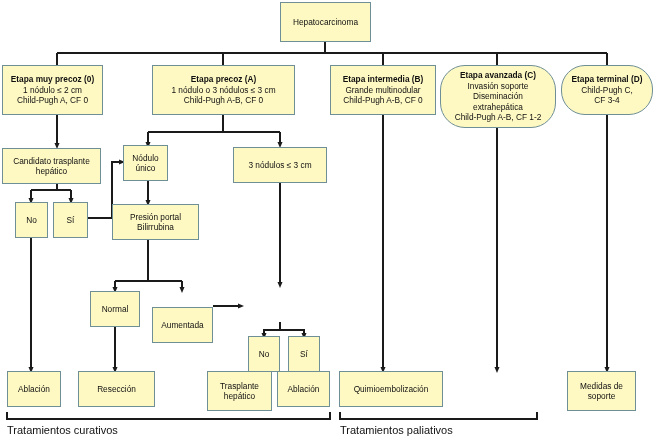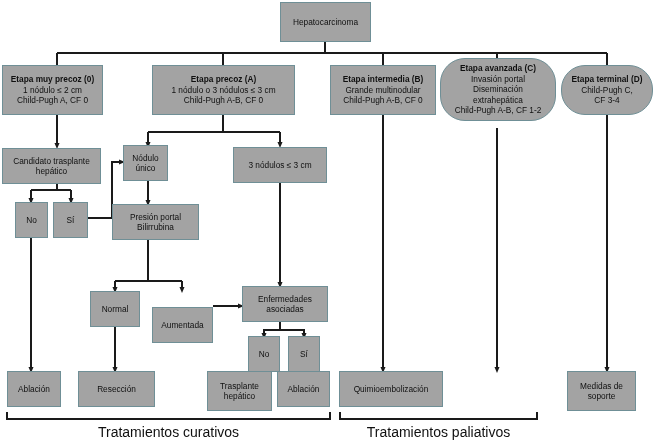--- a/index.html
+++ b/index.html
@@ -11,40 +11,40 @@
     font-family:"Liberation Sans","DejaVu Sans",sans-serif;
     overflow:hidden;
   }
   svg#wires{
     position:absolute;left:0;top:0;width:655px;height:441px;
     pointer-events:none;
   }
   .node{
     position:absolute;
     box-sizing:border-box;
-    background:#a3a3a3;
+    background:#fef9c3;
     border:1px solid #6f8f96;
     display:flex;
     flex-direction:column;
     align-items:center;
     justify-content:center;
     text-align:center;
     color:#101010;
     font-size:8.3px;
     line-height:10.4px;
     z-index:3;
     padding:17px 2px;
   }
   .node .ln{display:block;white-space:nowrap;}
   .node .ln.b{font-weight:bold;}
   .bracket-label{
     position:absolute;
-    font-size:14px;
+    font-size:11px;
     color:#101010;
-    text-align:center;
+    text-align:left;
     z-index:3;
     white-space:nowrap;
   }
 </style>
 </head>
 <body>
 
 <div id="canvas">
 
   <svg id="wires" viewBox="0 0 655 441">
@@ -128,23 +128,23 @@
     <span class="ln">1 nódulo o 3 nódulos ≤ 3 cm</span>
     <span class="ln">Child-Pugh A-B, CF 0</span>
   </div>
 
   <div class="node" style="left:330px;top:65px;width:106px;height:50px;">
     <span class="ln b">Etapa intermedia (B)</span>
     <span class="ln">Grande multinodular</span>
     <span class="ln">Child-Pugh A-B, CF 0</span>
   </div>
 
-  <div class="node" style="left:440px;top:58px;width:116px;height:63px;border-radius:25px;">
+  <div class="node" style="left:440px;top:65px;width:116px;height:63px;border-radius:25px;">
     <span class="ln b">Etapa avanzada (C)</span>
-    <span class="ln">Invasión portal</span>
+    <span class="ln">Invasión soporte</span>
     <span class="ln">Diseminación</span>
     <span class="ln">extrahepática</span>
     <span class="ln">Child-Pugh A-B, CF 1-2</span>
   </div>
 
   <div class="node" style="left:561px;top:65px;width:92px;height:50px;border-radius:24px;">
     <span class="ln b">Etapa terminal (D)</span>
     <span class="ln">Child-Pugh C,</span>
     <span class="ln">CF 3-4</span>
   </div>
@@ -177,24 +177,20 @@
   </div>
 
   <div class="node" style="left:90px;top:291px;width:50px;height:30px;">
     <span class="ln">Normal</span>
   </div>
 
   <div class="node" style="left:152px;top:291px;width:61px;height:30px;margin-top:16px;">
     <span class="ln">Aumentada</span>
   </div>
 
-  <div class="node" style="left:242px;top:286px;width:86px;height:36px;">
-    <span class="ln">Enfermedades</span>
-    <span class="ln">asociadas</span>
-  </div>
 
   <div class="node" style="left:248px;top:336px;width:32px;height:29px;">
     <span class="ln">No</span>
   </div>
 
   <div class="node" style="left:288px;top:336px;width:32px;height:29px;">
     <span class="ln">Sí</span>
   </div>
 
   <div class="node" style="left:7px;top:371px;width:54px;height:30px;">

